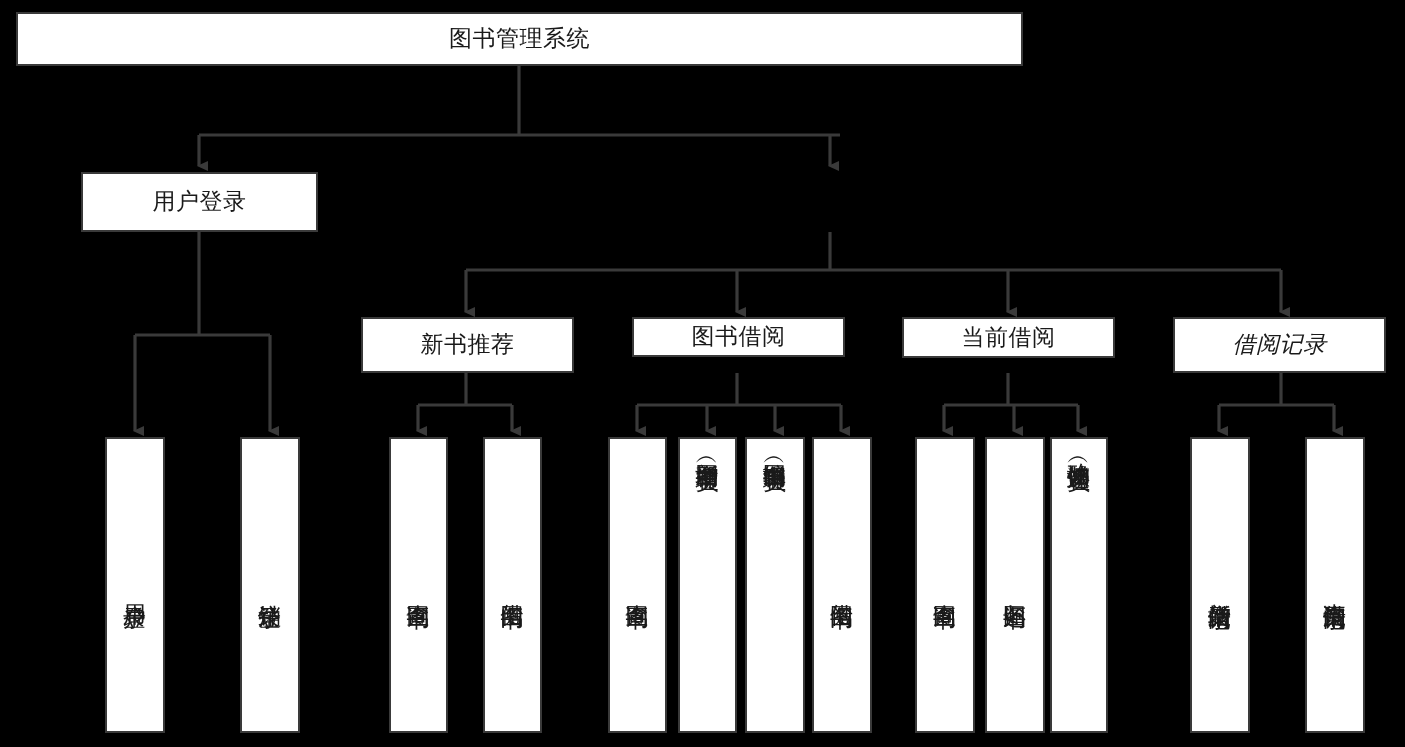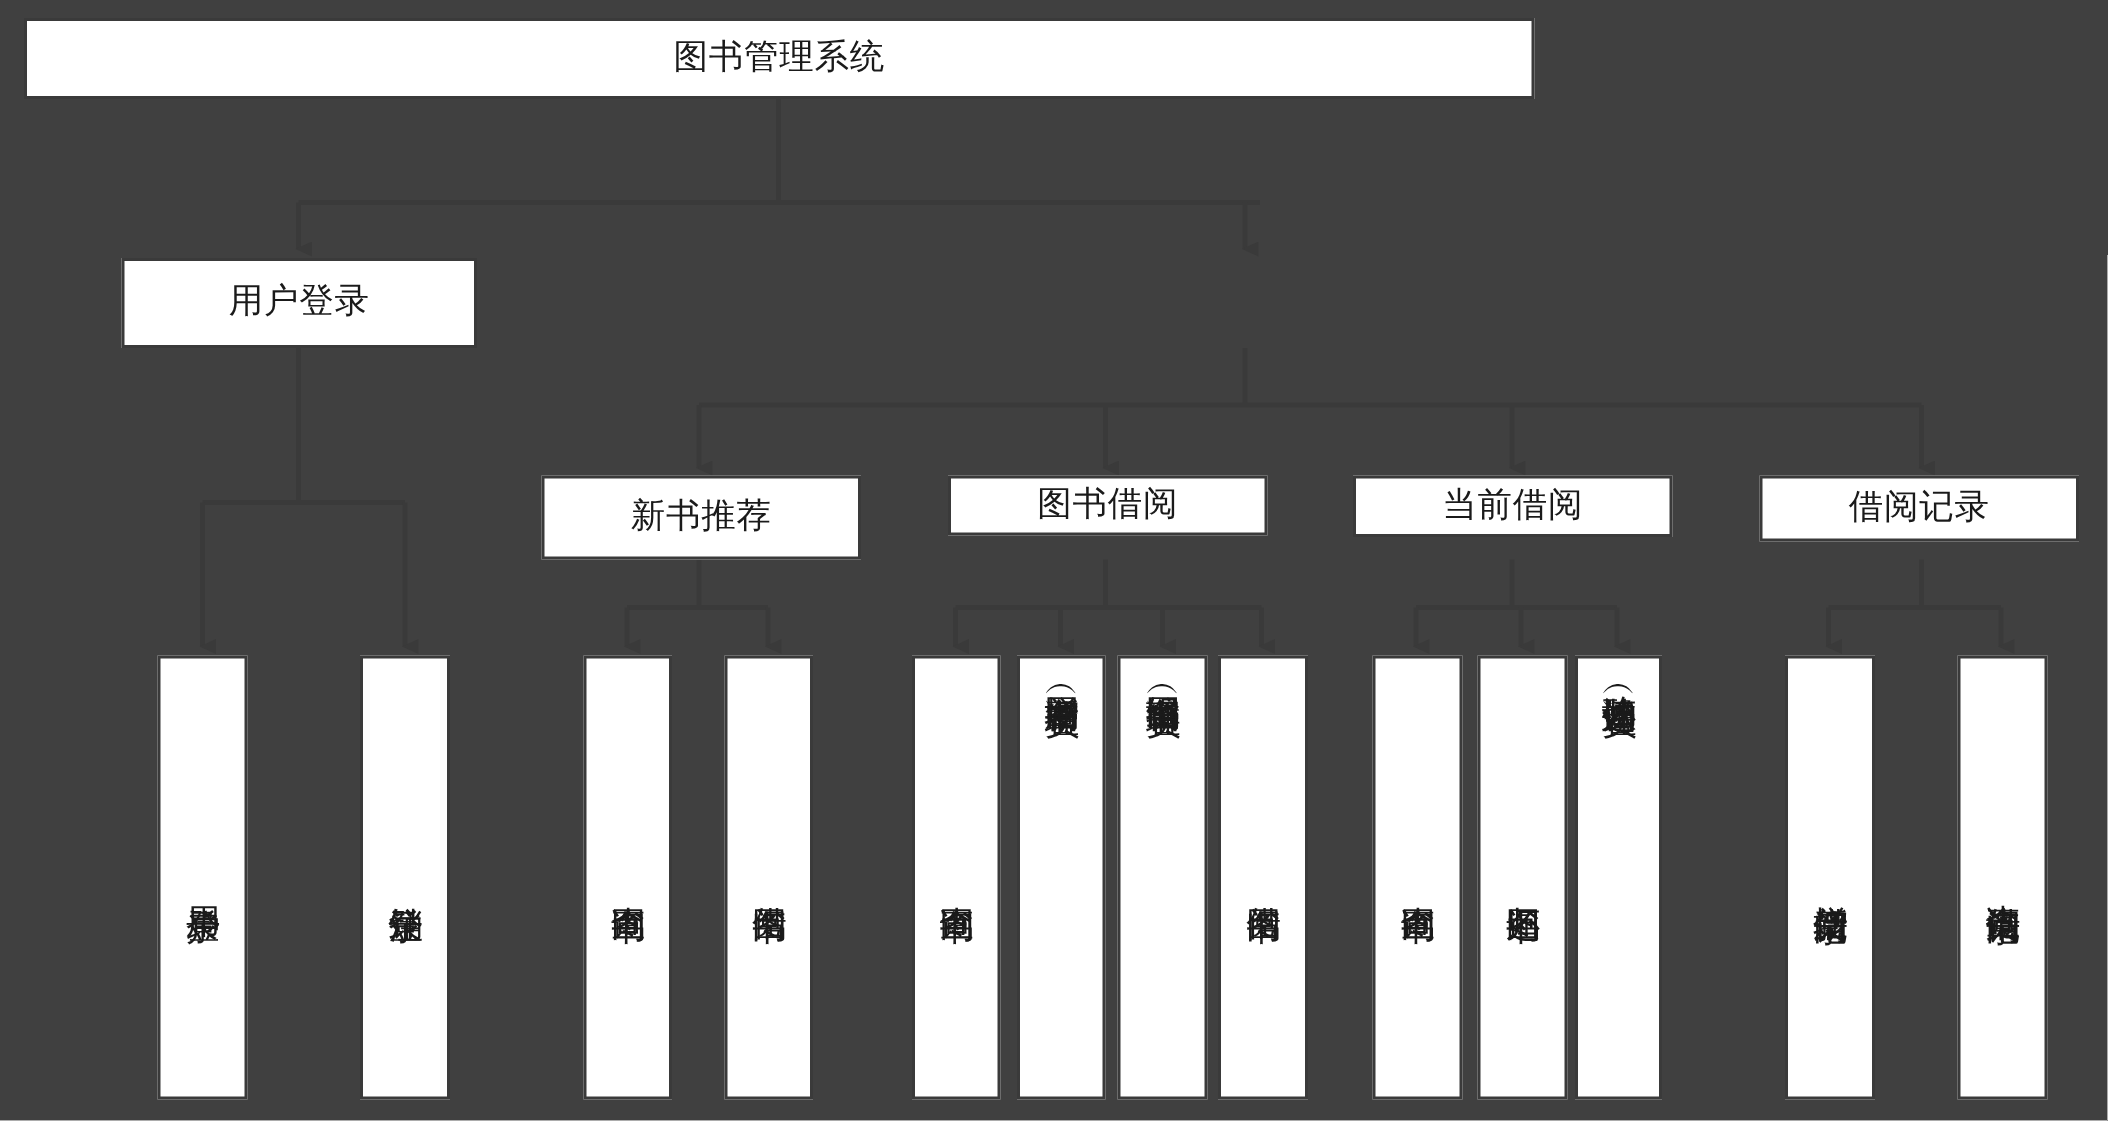--- a/index.html
+++ b/index.html
@@ -4,21 +4,21 @@
 <style>
   html, body {
     margin: 0;
     padding: 0;
     background: #ffffff;
   }
   #canvas {
     position: relative;
     width: 1405px;
     height: 747px;
-    background: #404040;
+    background: #000000;
     font-family: "DejaVu Sans", "Liberation Sans", sans-serif;
     overflow: hidden;
   }
   svg.wires {
     position: absolute;
     left: 0; top: 0;
     width: 1405px;
     height: 747px;
   }
   .node {
@@ -129,21 +129,21 @@
 
   <div class="node horiz" style="left:361px; top:317px; width:213px; height:56px;">
     <span class="label">新书推荐</span>
   </div>
   <div class="node horiz" style="left:632px; top:317px; width:213px; height:40px;">
     <span class="label">图书借阅</span>
   </div>
   <div class="node horiz" style="left:902px; top:317px; width:213px; height:41px;">
     <span class="label">当前借阅</span>
   </div>
-  <div class="node horiz" style="left:1173px; top:317px; width:213px; height:44px;">
+  <div class="node horiz" style="left:1173px; top:317px; width:213px; height:56px;font-style:italic;">
     <span class="label">借阅记录</span>
   </div>
 
   <div class="node vert mid" style="left:105px; top:437px; width:60px; height:296px;">
     <span class="label">用户登录</span>
   </div>
   <div class="node vert mid" style="left:240px; top:437px; width:60px; height:296px;">
     <span class="label">注销登录</span>
   </div>
 

